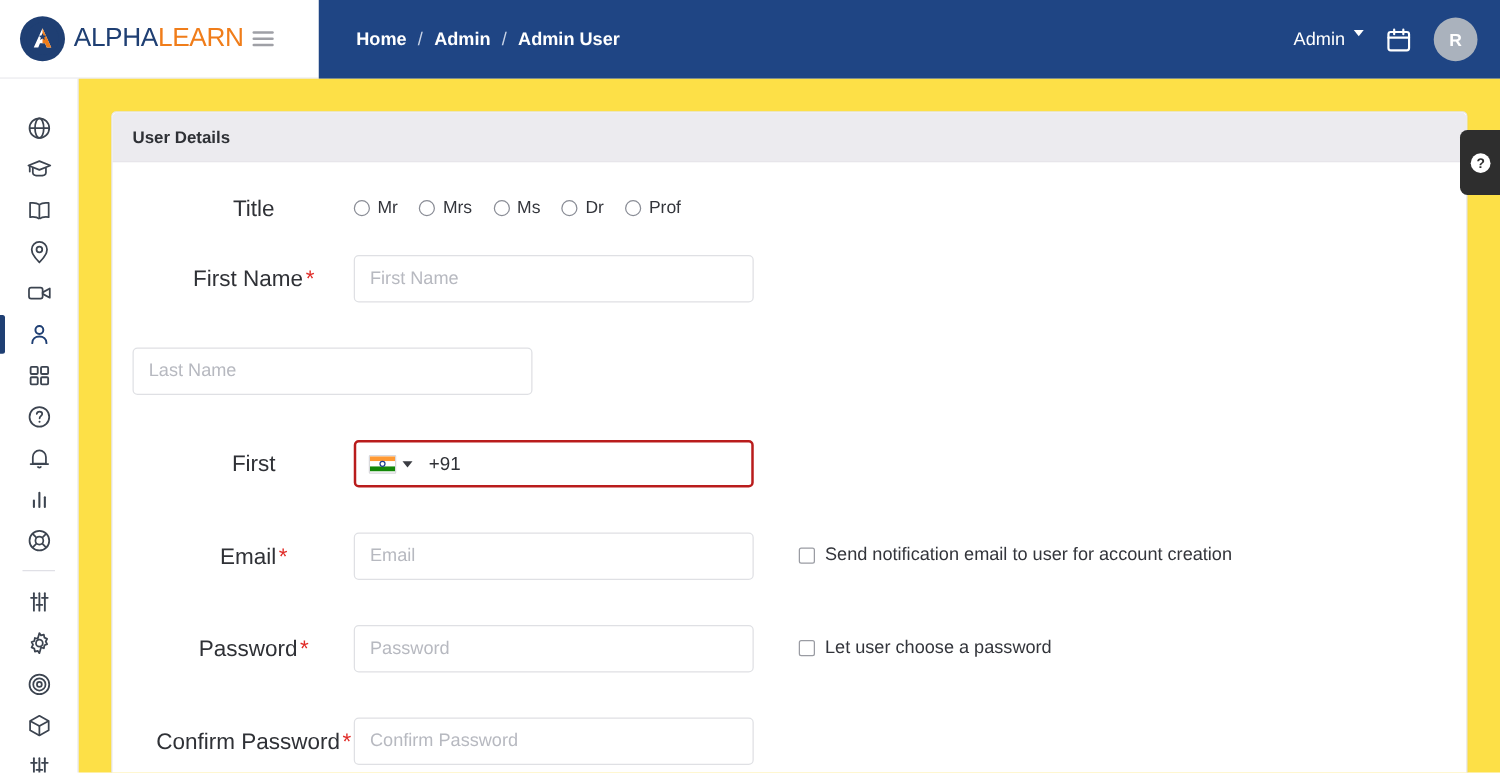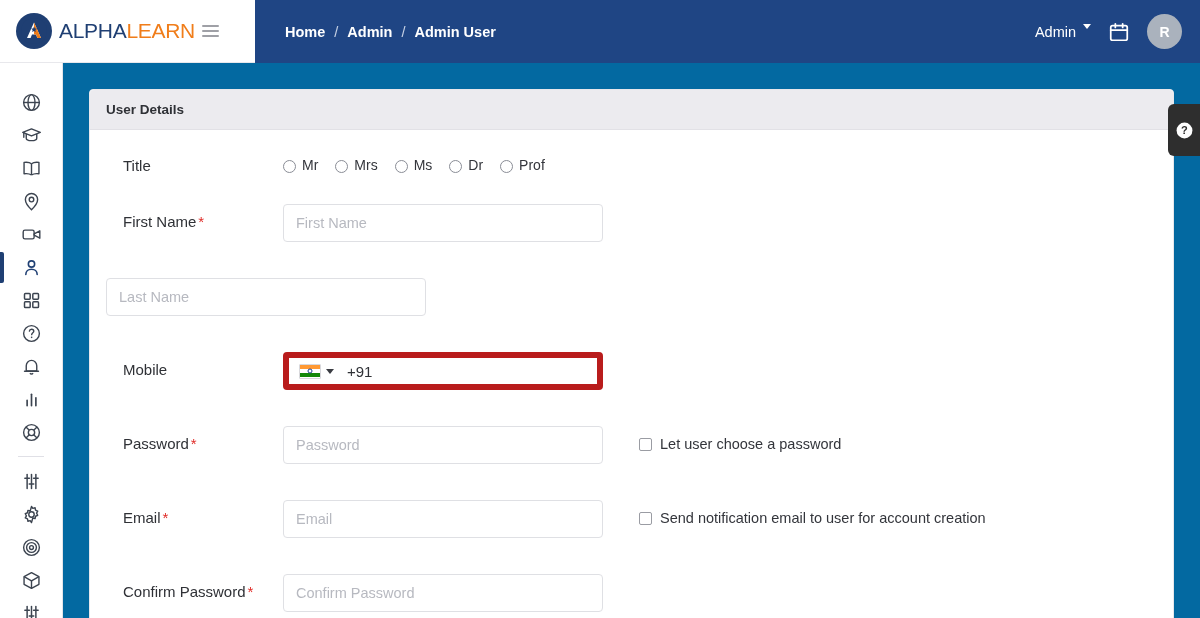--- a/index.html
+++ b/index.html
@@ -98,21 +98,21 @@
   }
   .side-divider {
     width: 26px; height: 1px; background: #e0e0e6;
     margin: 7px auto 8px auto;
   }
 
   
   .main {
     position: absolute; top: 63px; left: 63px;
     width: 1137px; height: 555px;
-    background: #0369a1;
+    background: #fde047;
     padding: 26px 0 0 26px;
     overflow: hidden;
   }
   .card {
     width: 1085px;
     background: #ffffff;
     border: 1px solid #e7e7ec;
     border-radius: 4px;
     box-shadow: 0 1px 2px rgba(0,0,0,0.03);
   }
@@ -126,21 +126,21 @@
   .card-body { padding: 18px 16px 10px 16px; }
 
   .form-row {
     display: flex; align-items: flex-start;
     min-height: 50px;
   }
   .form-row.tight { min-height: 34px; }
   .lbl-col {
     width: 177px; flex: 0 0 177px;
     padding-top: 9px; padding-left: 17px;
-    font-size: 15px; color: #2f3136;
+    font-size: 18px; color: #2f3136; text-align: center;
   }
   .req { color: #e02b27; margin-left: 2px; }
   .field-col { width: 320px; flex: 0 0 320px; }
   .side-col { flex: 1; padding-top: 10px; padding-left: 36px; }
 
   .inp {
     width: 320px; height: 38px;
     border: 1px solid #dfe0e4; border-radius: 4px;
     background: #ffffff;
     padding: 0 12px;
@@ -155,21 +155,21 @@
   .radio-opt { display: flex; align-items: flex-end; gap: 6px; cursor: pointer; }
   .radio-dot {
     width: 13px; height: 13px; border-radius: 50%;
     border: 1.4px solid #8a8d96; background: #fff; flex: 0 0 13px;
   }
   .radio-label { font-size: 14px; color: #33353b; }
 
   
   .phone-wrap {
     width: 320px; height: 38px;
-    border: 6px solid #b91c1c; border-radius: 4px;
+    border: 2px solid #b91c1c; border-radius: 4px;
     background: #ffffff;
     display: flex; align-items: center; padding: 0 10px;
   }
   .flag {
     width: 22px; height: 15px; flex: 0 0 22px;
     border: 1px solid #d8d8dc; border-radius: 1px;
     overflow: hidden; position: relative;
     display: flex; flex-direction: column;
   }
   .flag .f1 { flex: 1; background: #ff9933; }
@@ -445,63 +445,63 @@
       </div>
 
       <div class="form-row" style="margin-top:24px">
         <div class="field-col">
           <input class="inp" type="text" placeholder="Last Name" style="">
         </div>
         <div class="side-col"></div>
       </div>
 
       <div class="form-row" style="margin-top:24px">
-        <div class="lbl-col">Mobile</div>
+        <div class="lbl-col">First</div>
         <div class="field-col">
           <div class="phone-wrap">
             <span class="flag">
               <span class="f1"></span>
                 <span class="f2">
                   <span class="chakra"></span>
                 </span>
                 <span class="f3"></span>
             </span>
             <span class="flag-caret"></span>
             <span class="dial">+91</span>
           </div>
         </div>
         <div class="side-col"></div>
       </div>
 
       <div class="form-row" style="margin-top:24px">
         <div class="lbl-col">
+          <span>Email</span><span class="req">*</span>
+        </div>
+        <div class="field-col">
+          <input class="inp" type="text" placeholder="Email" style="">
+        </div>
+        <div class="side-col">
+          <label class="cbx-row">
+            <span class="cbx"></span>
+            <span class="cbx-label">Send notification email to user for account creation</span>
+          </label>
+        </div>
+      </div>
+
+      <div class="form-row" style="margin-top:24px">
+        <div class="lbl-col">
           <span>Password</span><span class="req">*</span>
         </div>
         <div class="field-col">
           <input class="inp" type="text" placeholder="Password" style="">
         </div>
         <div class="side-col">
           <label class="cbx-row">
             <span class="cbx"></span>
             <span class="cbx-label">Let user choose a password</span>
-          </label>
-        </div>
-      </div>
-
-      <div class="form-row" style="margin-top:24px">
-        <div class="lbl-col">
-          <span>Email</span><span class="req">*</span>
-        </div>
-        <div class="field-col">
-          <input class="inp" type="text" placeholder="Email" style="">
-        </div>
-        <div class="side-col">
-          <label class="cbx-row">
-            <span class="cbx"></span>
-            <span class="cbx-label">Send notification email to user for account creation</span>
           </label>
         </div>
       </div>
 
       <div class="form-row" style="margin-top:24px">
         <div class="lbl-col">
           <span>Confirm Password</span><span class="req">*</span>
         </div>
         <div class="field-col">
           <input class="inp" type="text" placeholder="Confirm Password" style="">

